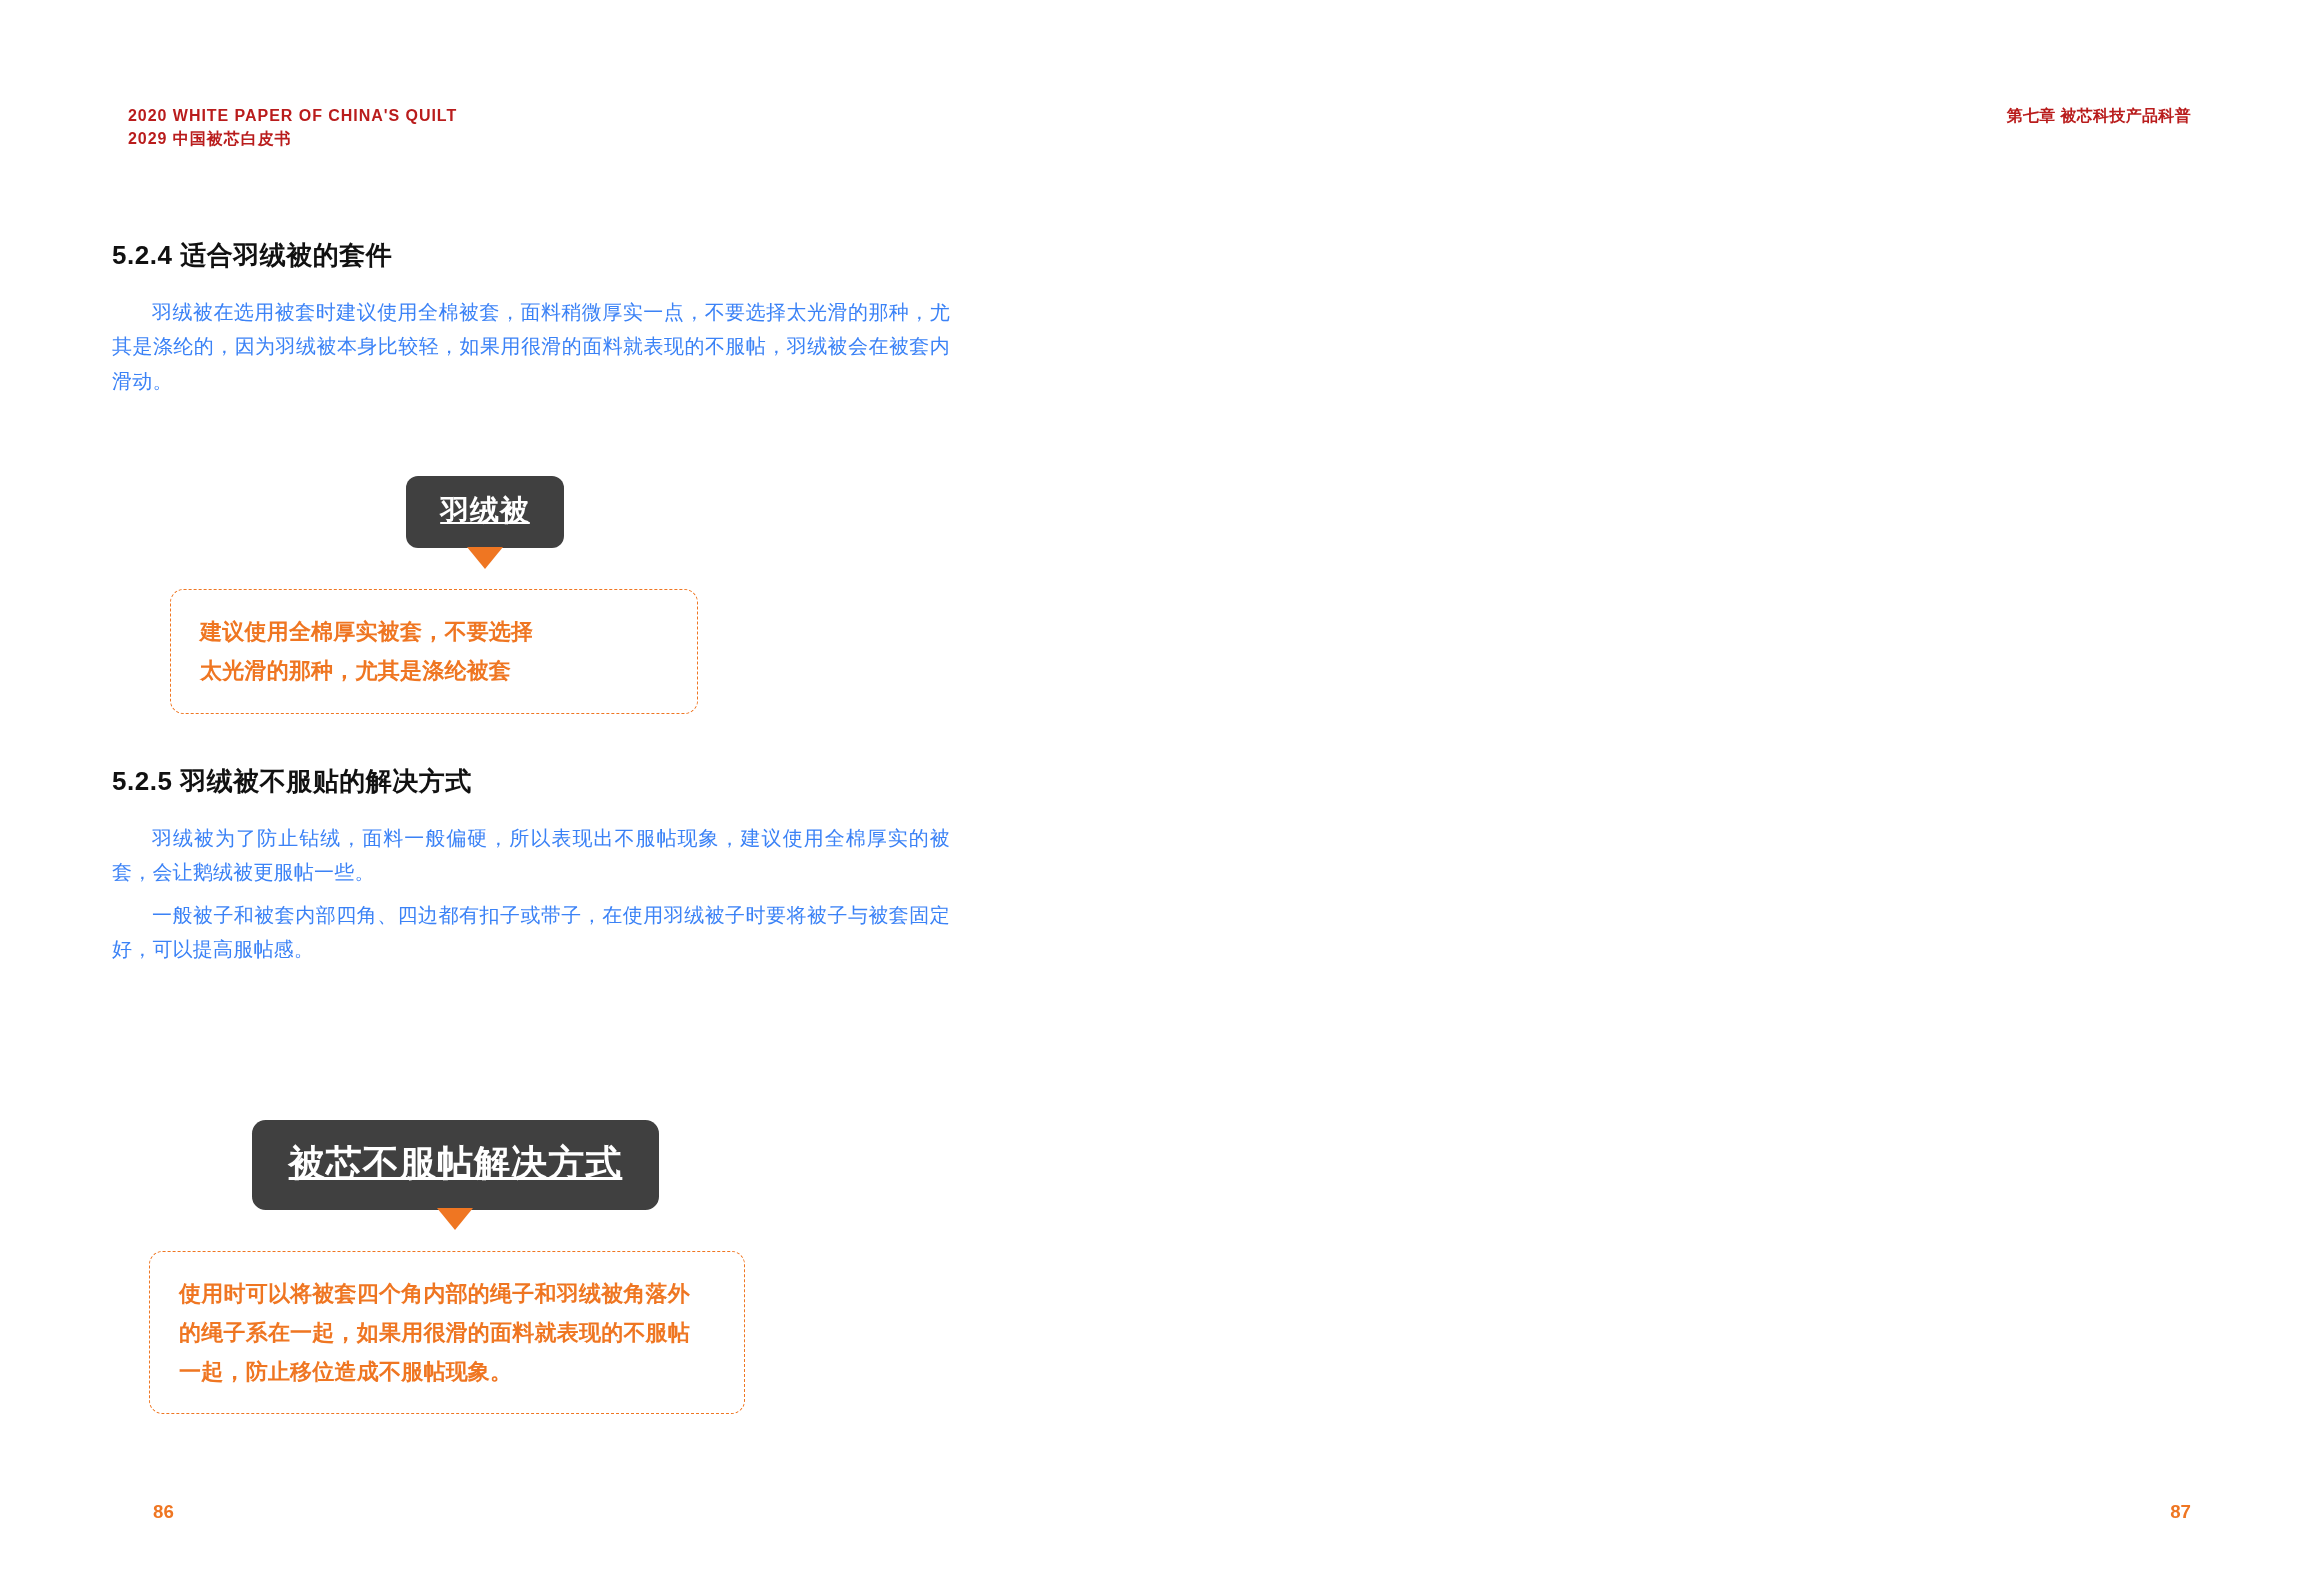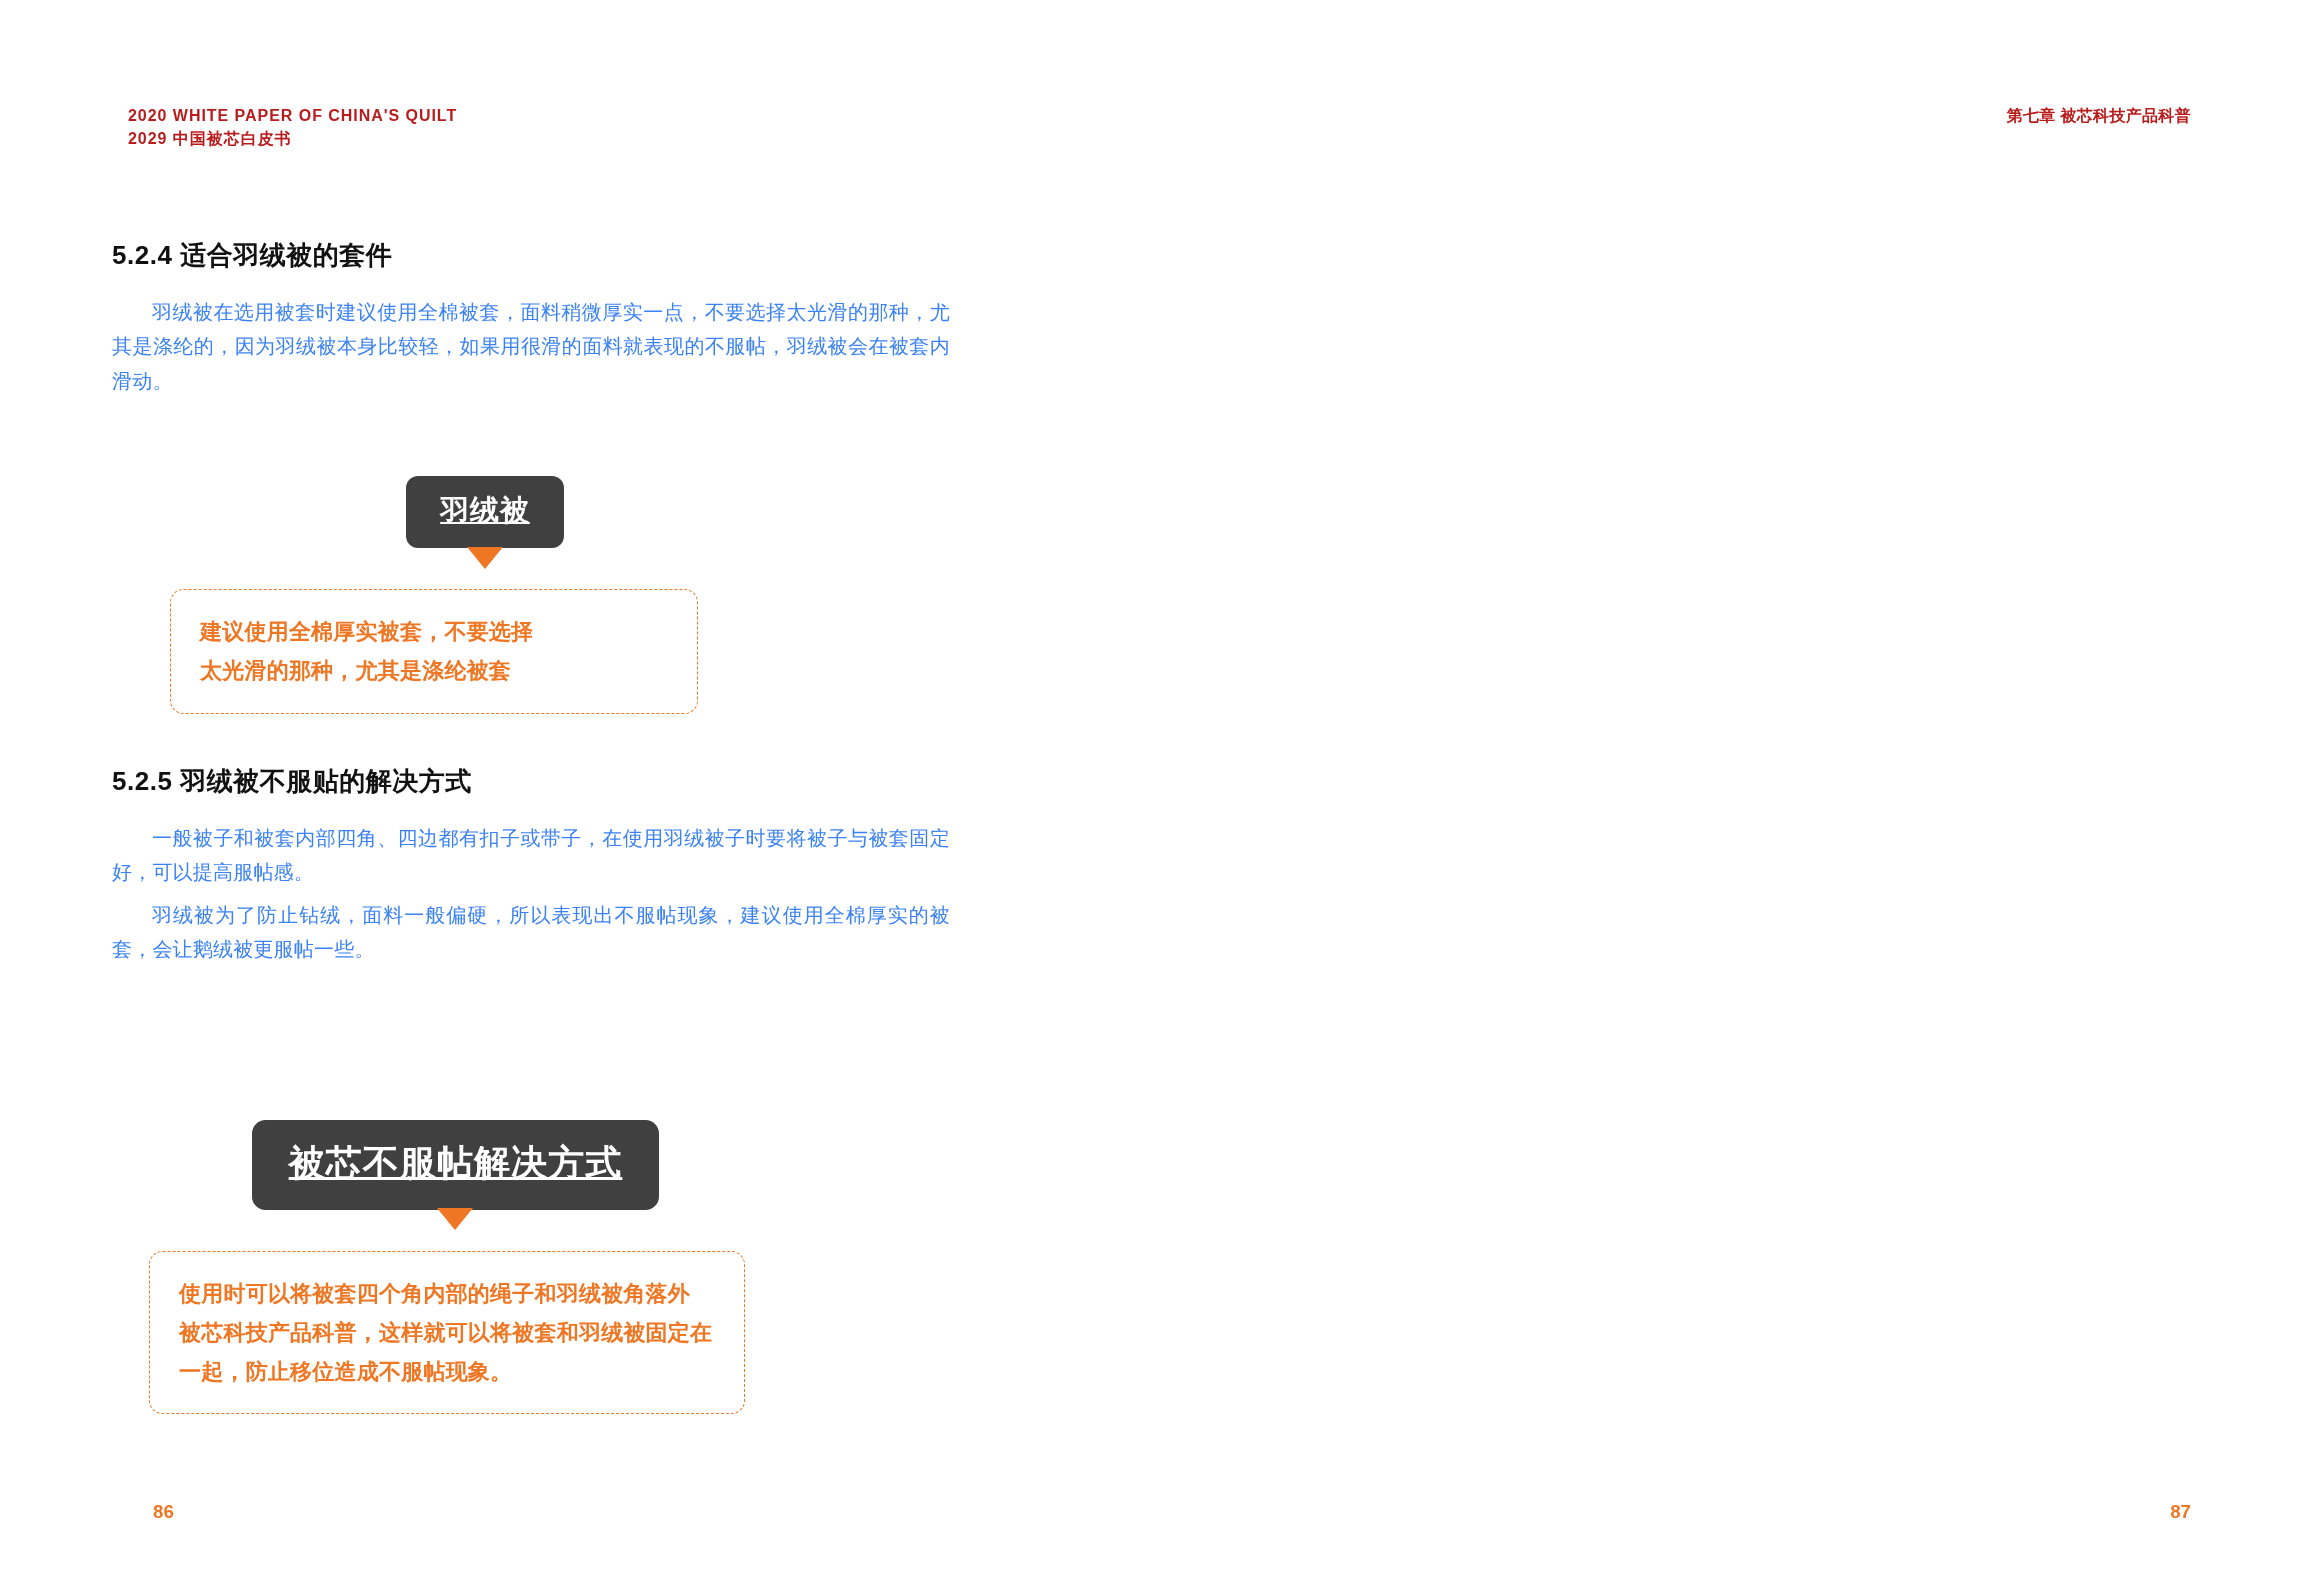--- a/index.html
+++ b/index.html
@@ -147,42 +147,42 @@
     </div>
 
     <div class="col col-left">
 
       <h2 class="sec">5.2.4 适合羽绒被的套件</h2>
       <p class="para">羽绒被在选用被套时建议使用全棉被套，面料稍微厚实一点，不要选择太光滑的那种，尤其是涤纶的，因为羽绒被本身比较轻，如果用很滑的面料就表现的不服帖，羽绒被会在被套内滑动。</p>
 
       <div style="height:357px"></div>
 
       <h2 class="sec">5.2.5 羽绒被不服贴的解决方式</h2>
+      <p class="para">羽绒被为了防止钻绒，面料一般偏硬，所以表现出不服帖现象，建议使用全棉厚实的被套，会让鹅绒被更服帖一些。</p>
       <p class="para">一般被子和被套内部四角、四边都有扣子或带子，在使用羽绒被子时要将被子与被套固定好，可以提高服帖感。</p>
-      <p class="para">羽绒被为了防止钻绒，面料一般偏硬，所以表现出不服帖现象，建议使用全棉厚实的被套，会让鹅绒被更服帖一些。</p>
 
     </div>
 
     <div class="callout cal1">
       <div class="bubble-wrap">
         <div class="bubble">羽绒被</div>
       </div>
       <div class="dashbox center">
         <span class="line">建议使用全棉厚实被套，不要选择</span>
         <span class="line">太光滑的那种，尤其是涤纶被套</span>
       </div>
     </div>
 
     <div class="callout cal2">
       <div class="bubble-wrap">
         <div class="bubble big">被芯不服帖解决方式</div>
       </div>
       <div class="dashbox center">
         <span class="line">使用时可以将被套四个角内部的绳子和羽绒被角落外</span>
-        <span class="line">被芯科技产品科普，这样就可以将被套和羽绒被固定在</span>
+        <span class="line">的绳子系在一起，如果用很滑的面料就表现的不服帖</span>
         <span class="line">一起，防止移位造成不服帖现象。</span>
       </div>
     </div>
 
     <div class="folio left">86</div>
   </div>
 
   <div class="page page-right">
 
     <div class="runhead right">

